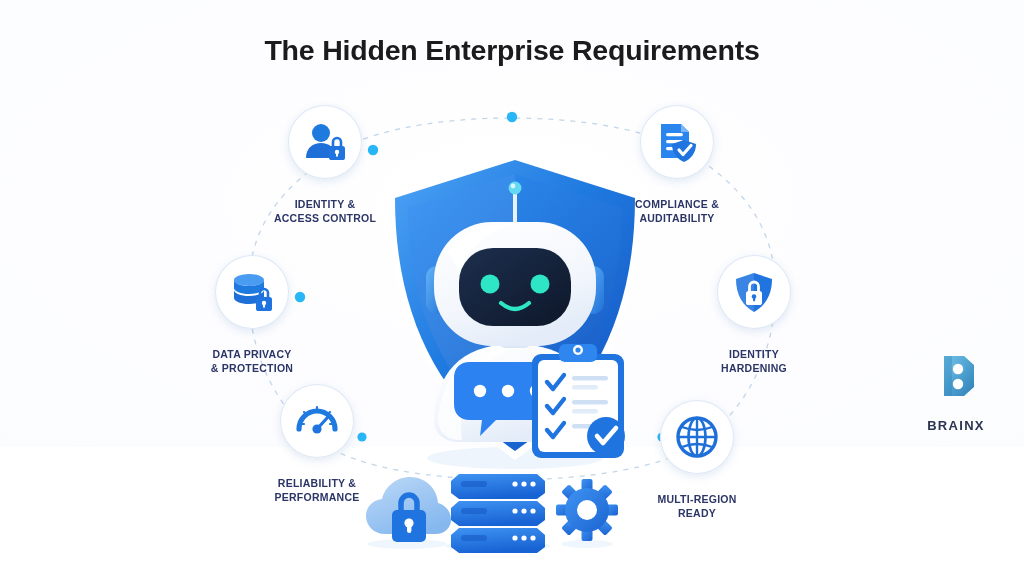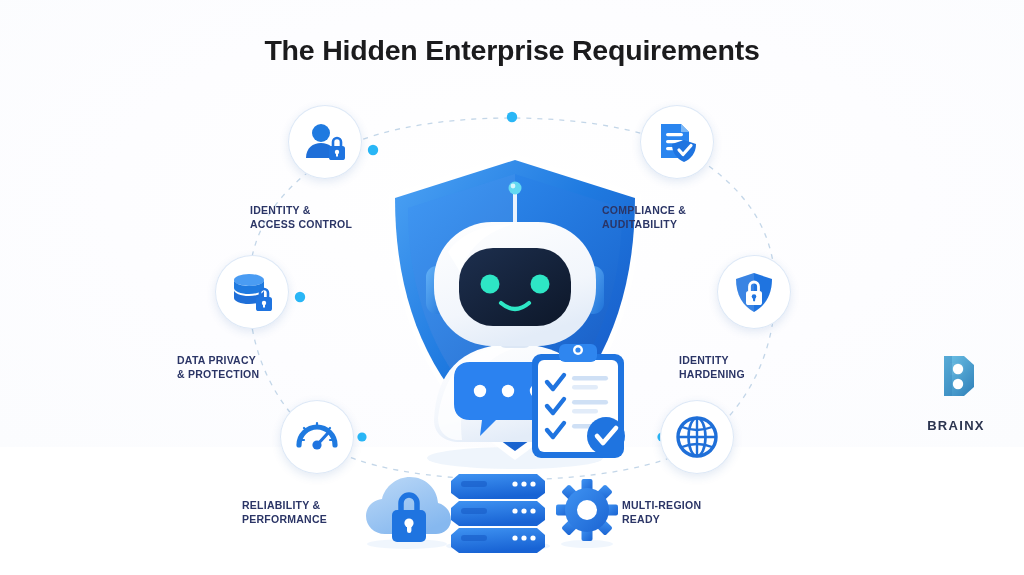--- a/index.html
+++ b/index.html
@@ -33,33 +33,34 @@
   .node .bubble {
     position: relative;
     width: 74px; height: 74px;
     margin: 0 auto;
     border-radius: 50%;
     background: #ffffff;
     box-shadow: 0 3px 10px rgba(40,90,170,0.13), 0 0 0 1px rgba(215,228,244,0.85) inset;
     display: flex; align-items: center; justify-content: center;
   }
   .node .caption {
-    margin-top: 25px;
+    margin-top: 19px;
+    text-align: center;
     font-size: 10.5px;
     font-weight: bold;
     line-height: 1.32;
     letter-spacing: 0.25px;
     color: #2b3566;
     white-space: pre-line;
   }
   #node-identity   { left: 250px; top: 105px; }
   #node-compliance { left: 602px; top: 105px; }
   #node-data       { left: 177px; top: 255px; }
   #node-security   { left: 679px; top: 255px; }
-  #node-reliability{ left: 242px; top: 400px; }
+  #node-reliability{ left: 242px; top: 384px; }
   #node-region     { left: 622px; top: 400px; }
 
   
   #center { position: absolute; left: 370px; top: 148px; width: 290px; height: 330px; }
 
   
   #infra { position: absolute; left: 355px; top: 462px; width: 285px; height: 100px; }
 
   
   #logo { position: absolute; right: 22px; bottom: 14px; width: 92px; text-align: center; }

